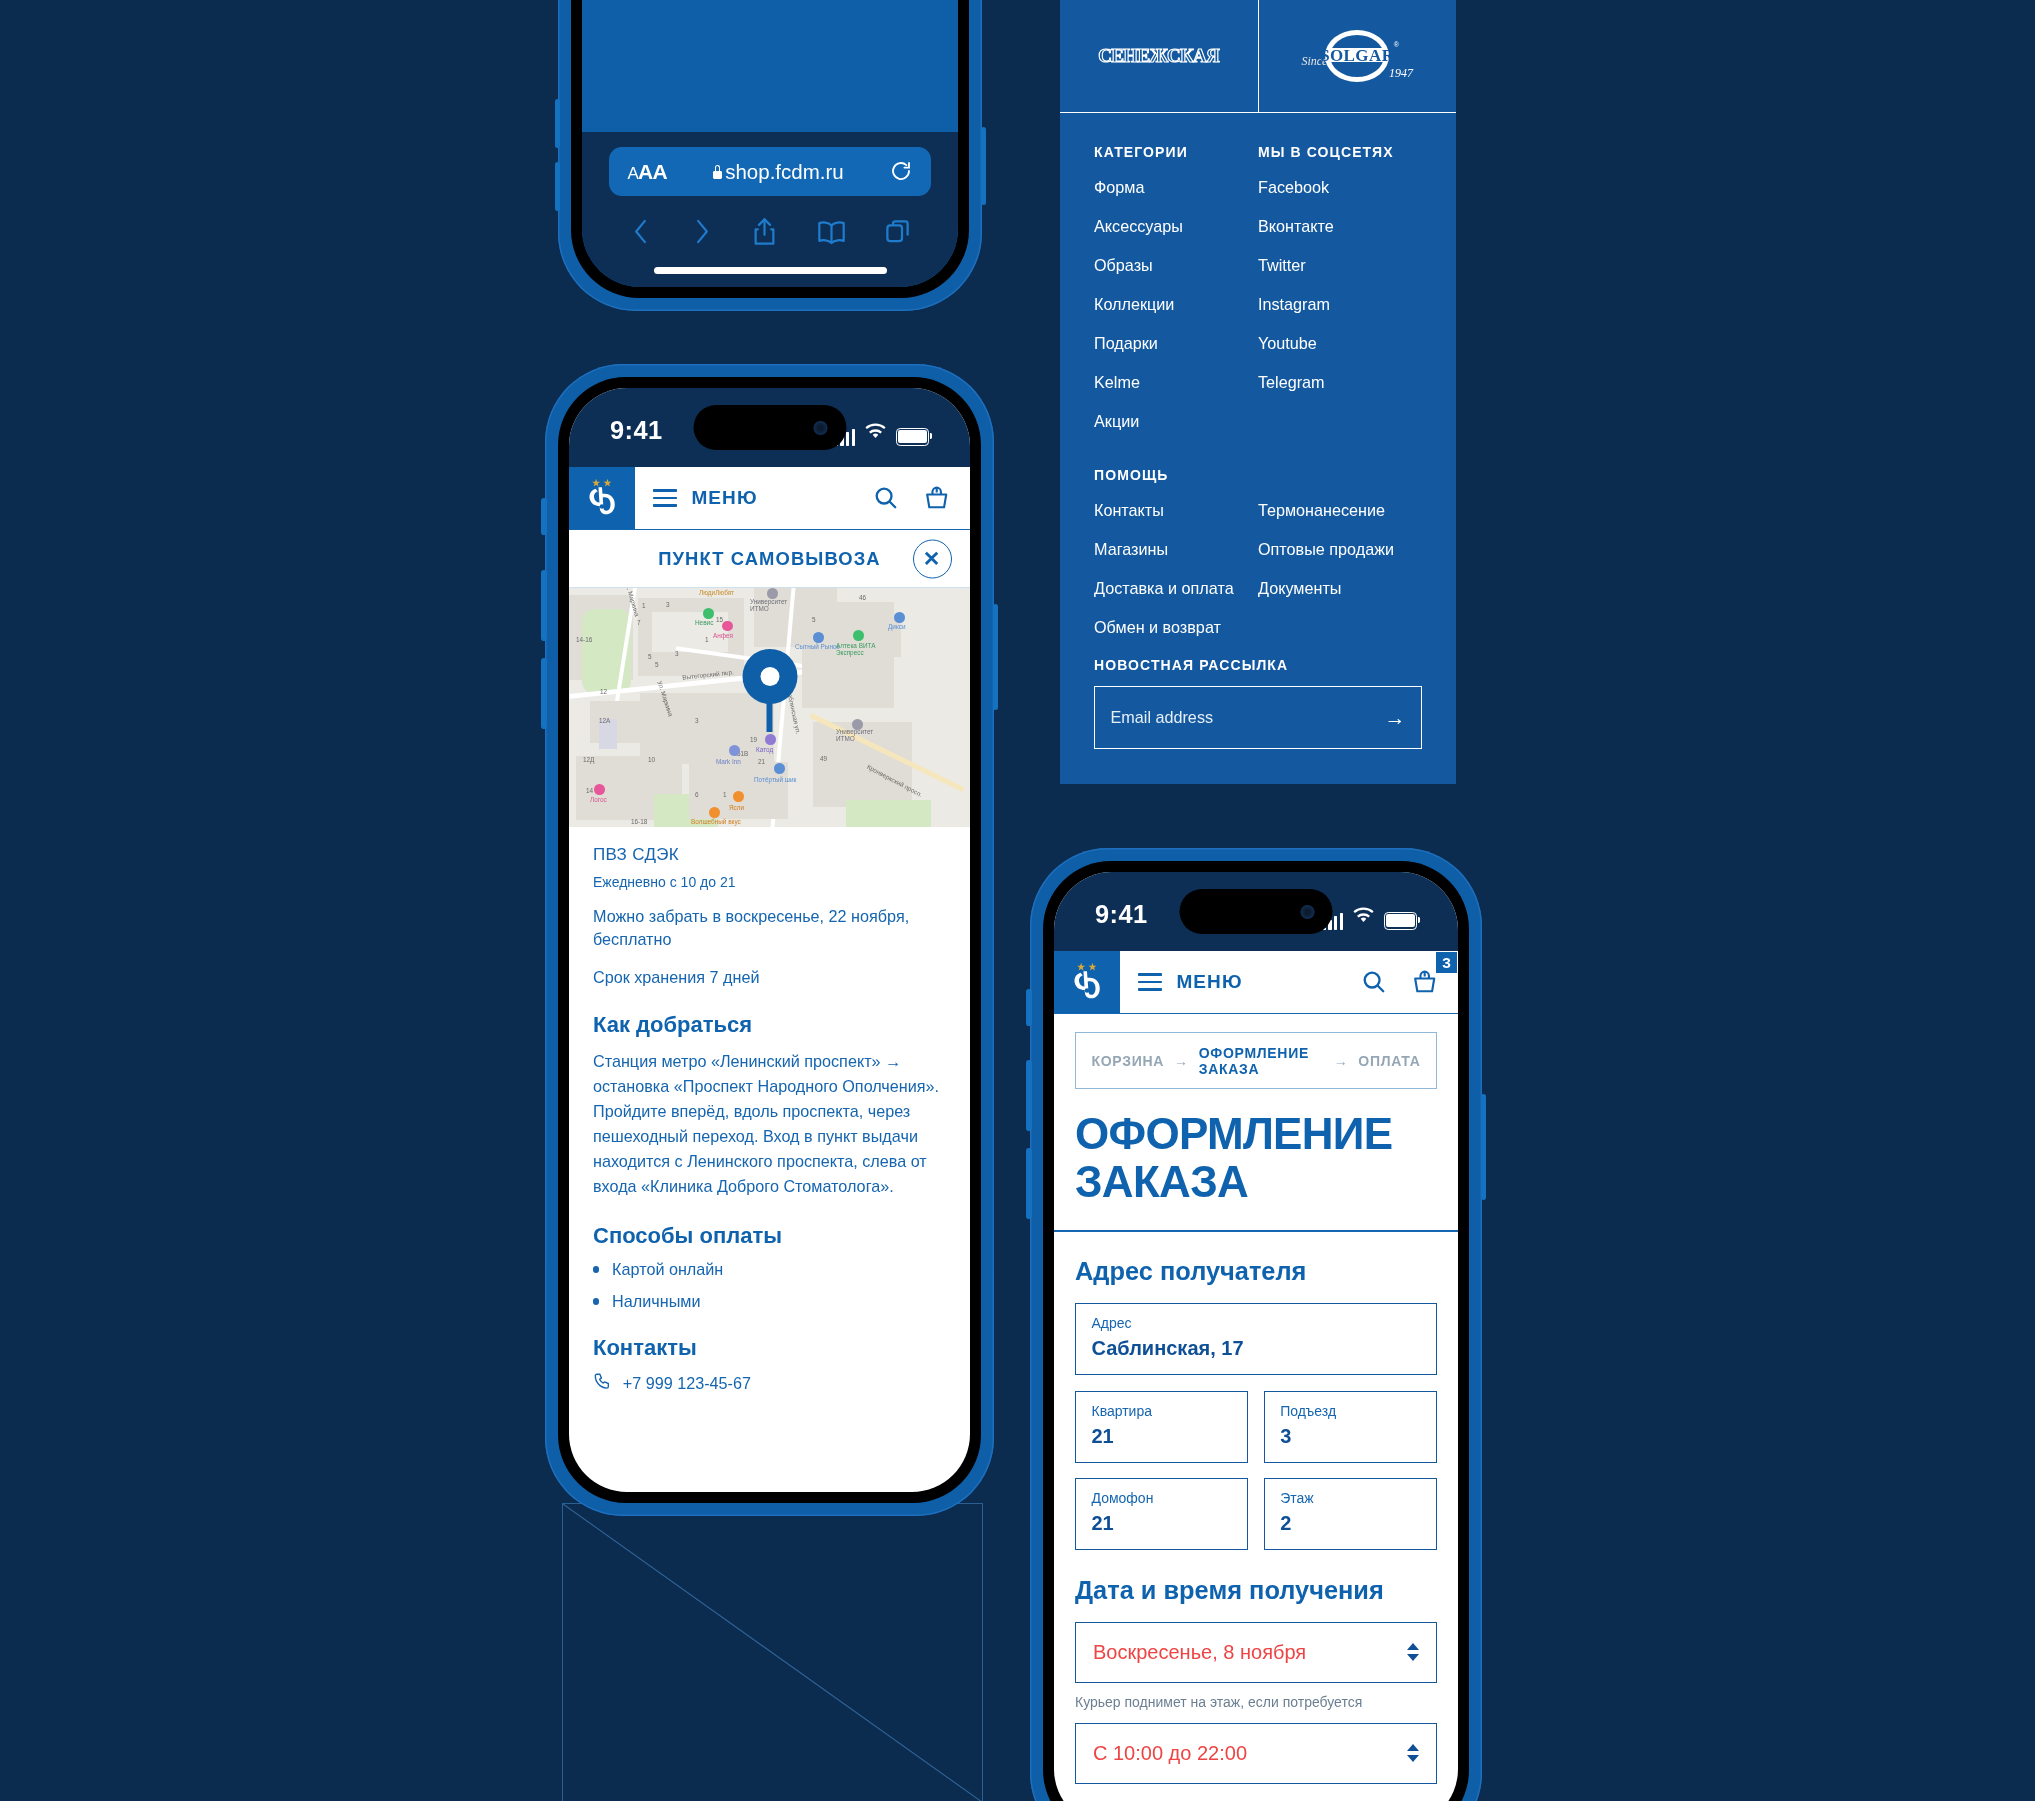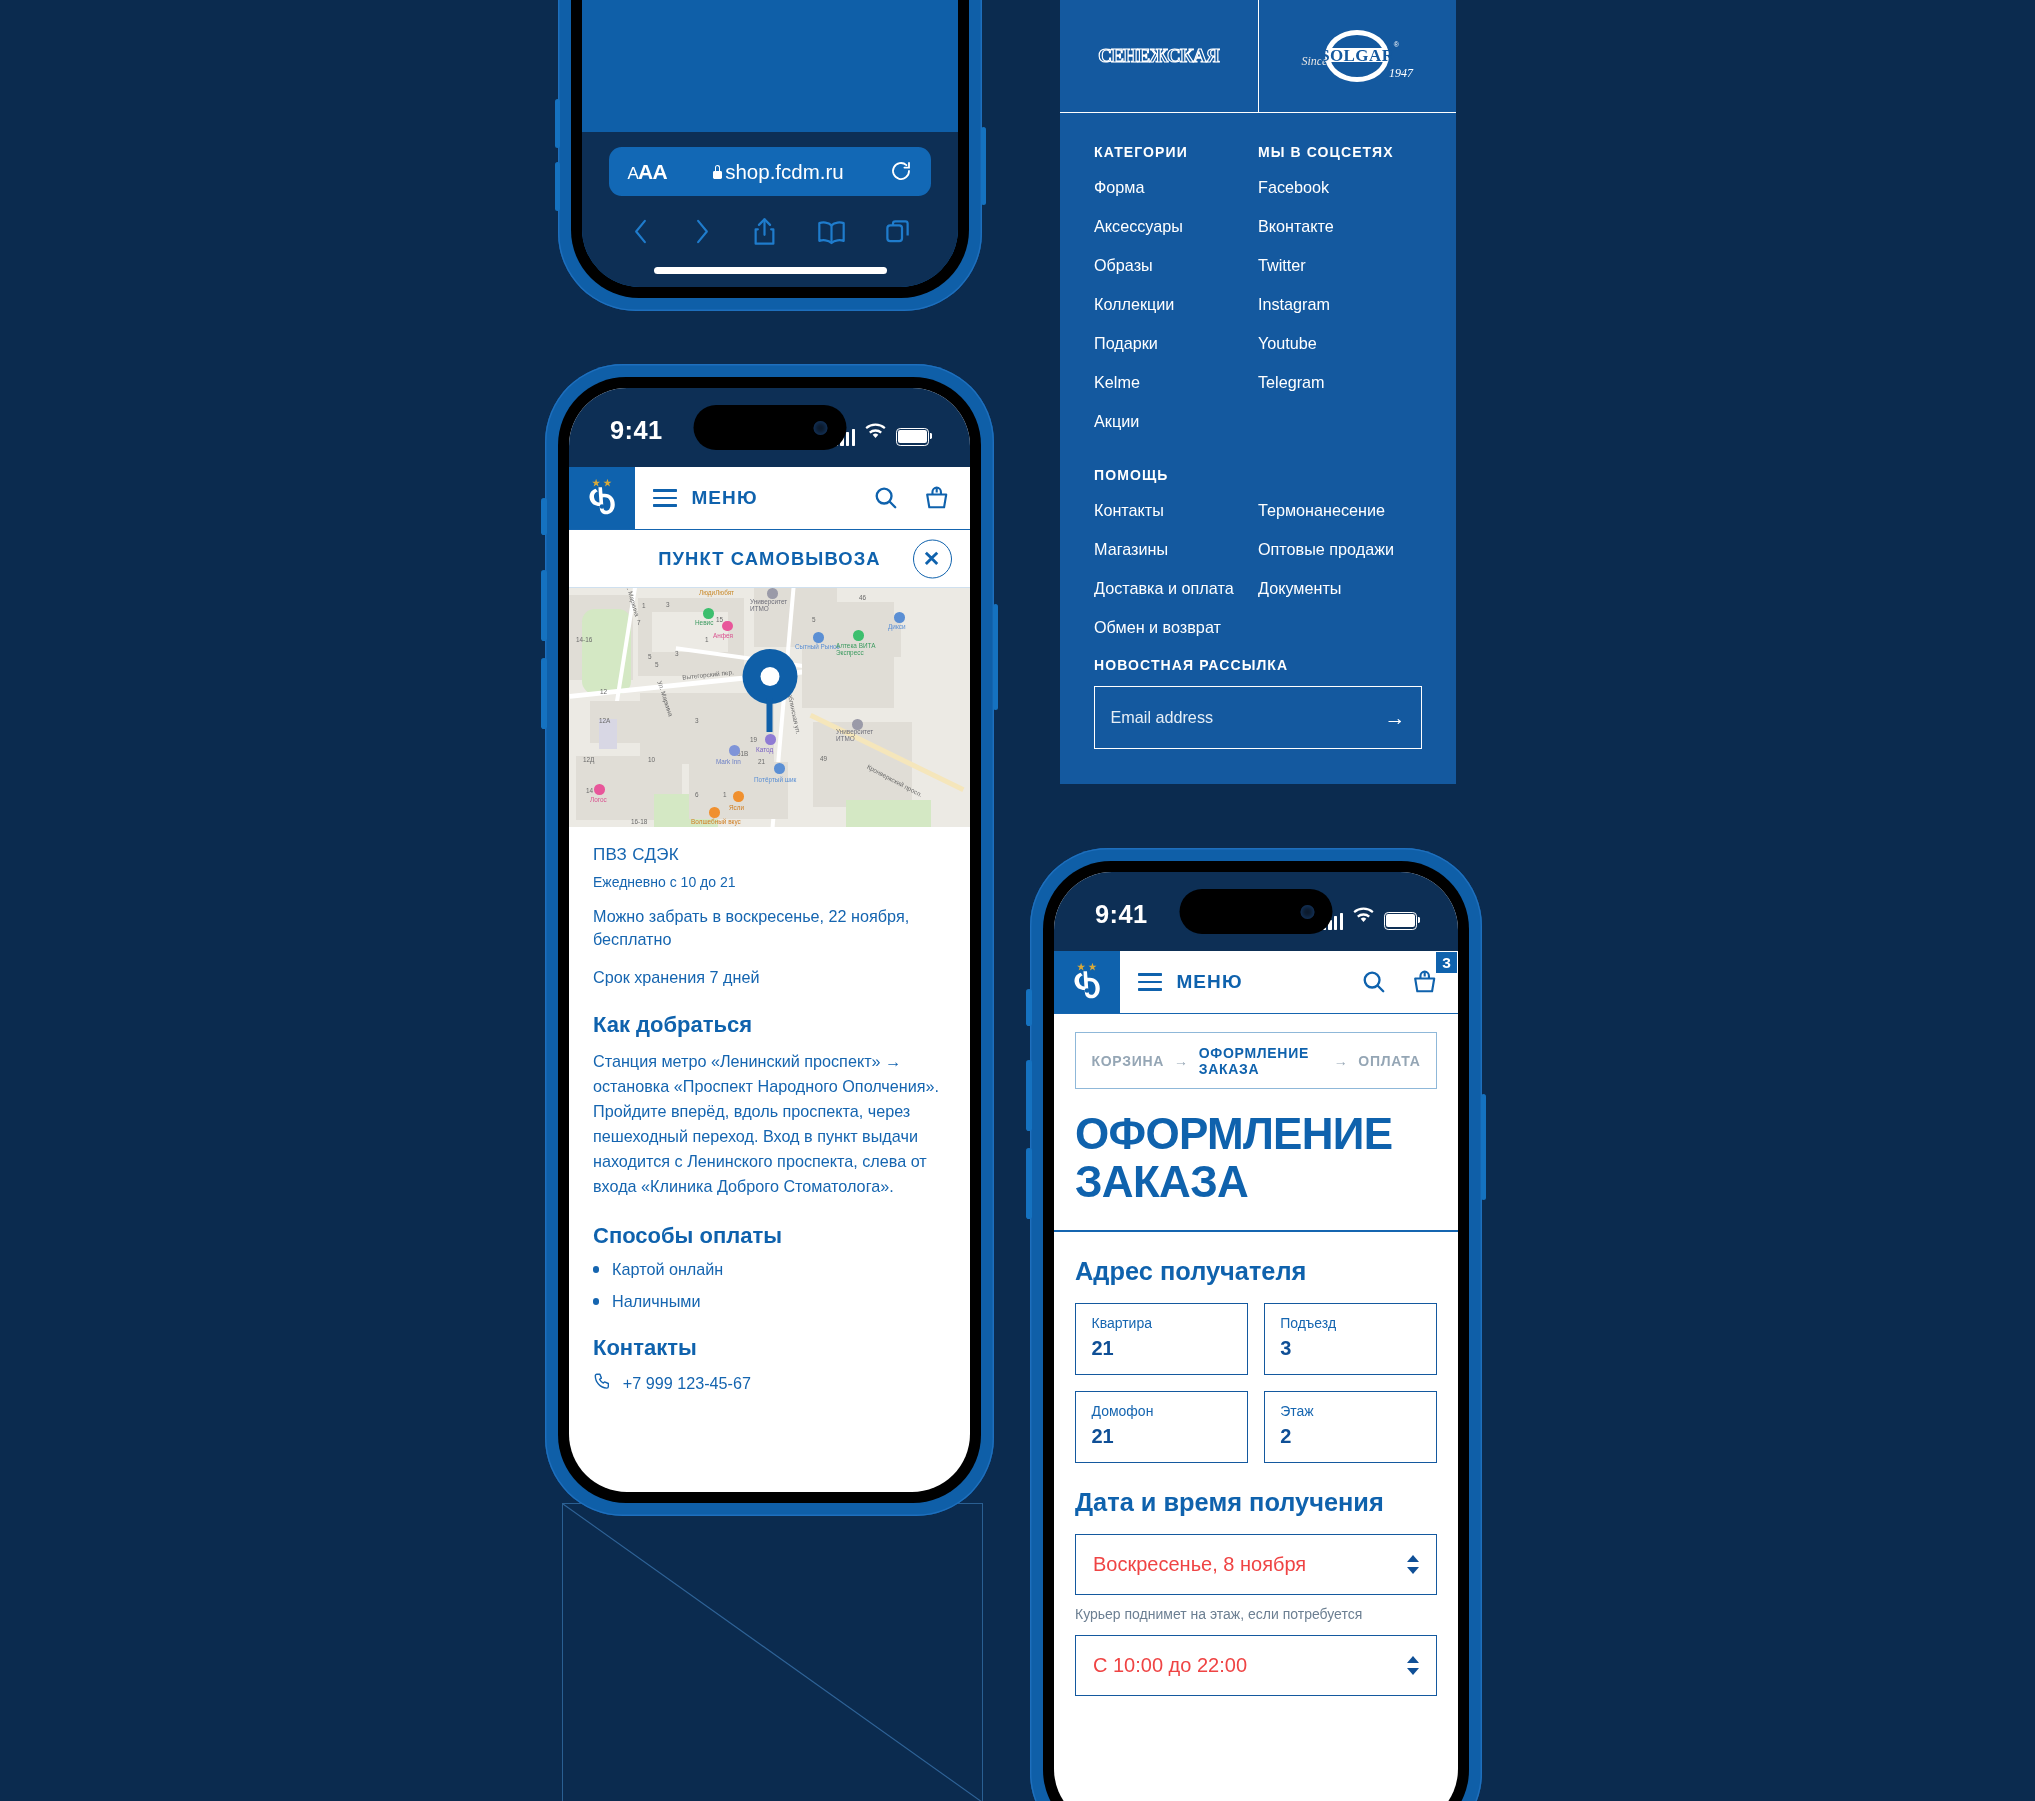--- a/index.html
+++ b/index.html
@@ -603,20 +603,24 @@
         <span class="act">ОФОРМЛЕНИЕ ЗАКАЗА</span>
         <span class="arw">→</span>
         <span class="mut">ОПЛАТА</span>
       </div>
 
       <div class="bigtitle">ОФОРМЛЕНИЕ ЗАКАЗА</div>
       <div class="divider"></div>
 
       <div class="sect2">Адрес получателя</div>
       <div class="fields">
+        <div class="field full">
+          <div class="flabel">Адрес</div>
+          <div class="fval">Саблинская, 17</div>
+        </div>
         <div class="field half">
           <div class="flabel">Квартира</div>
           <div class="fval">21</div>
         </div>
         <div class="field half">
           <div class="flabel">Подъезд</div>
           <div class="fval">3</div>
         </div>
         <div class="field half">
           <div class="flabel">Домофон</div>

